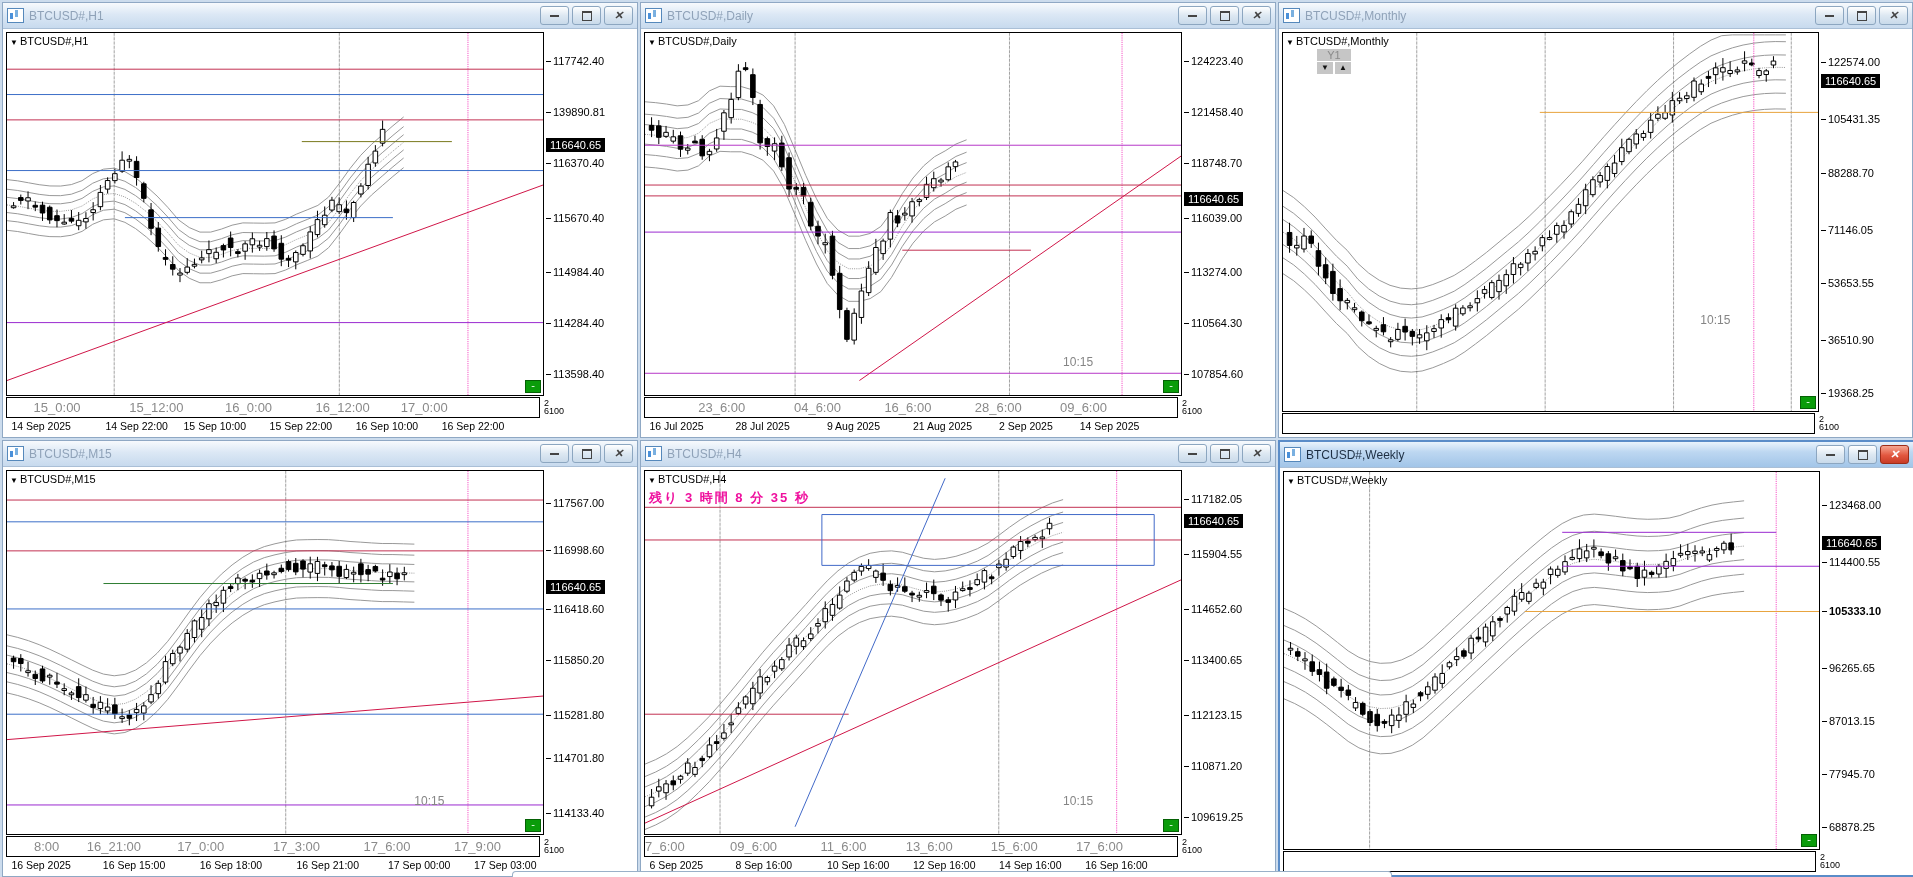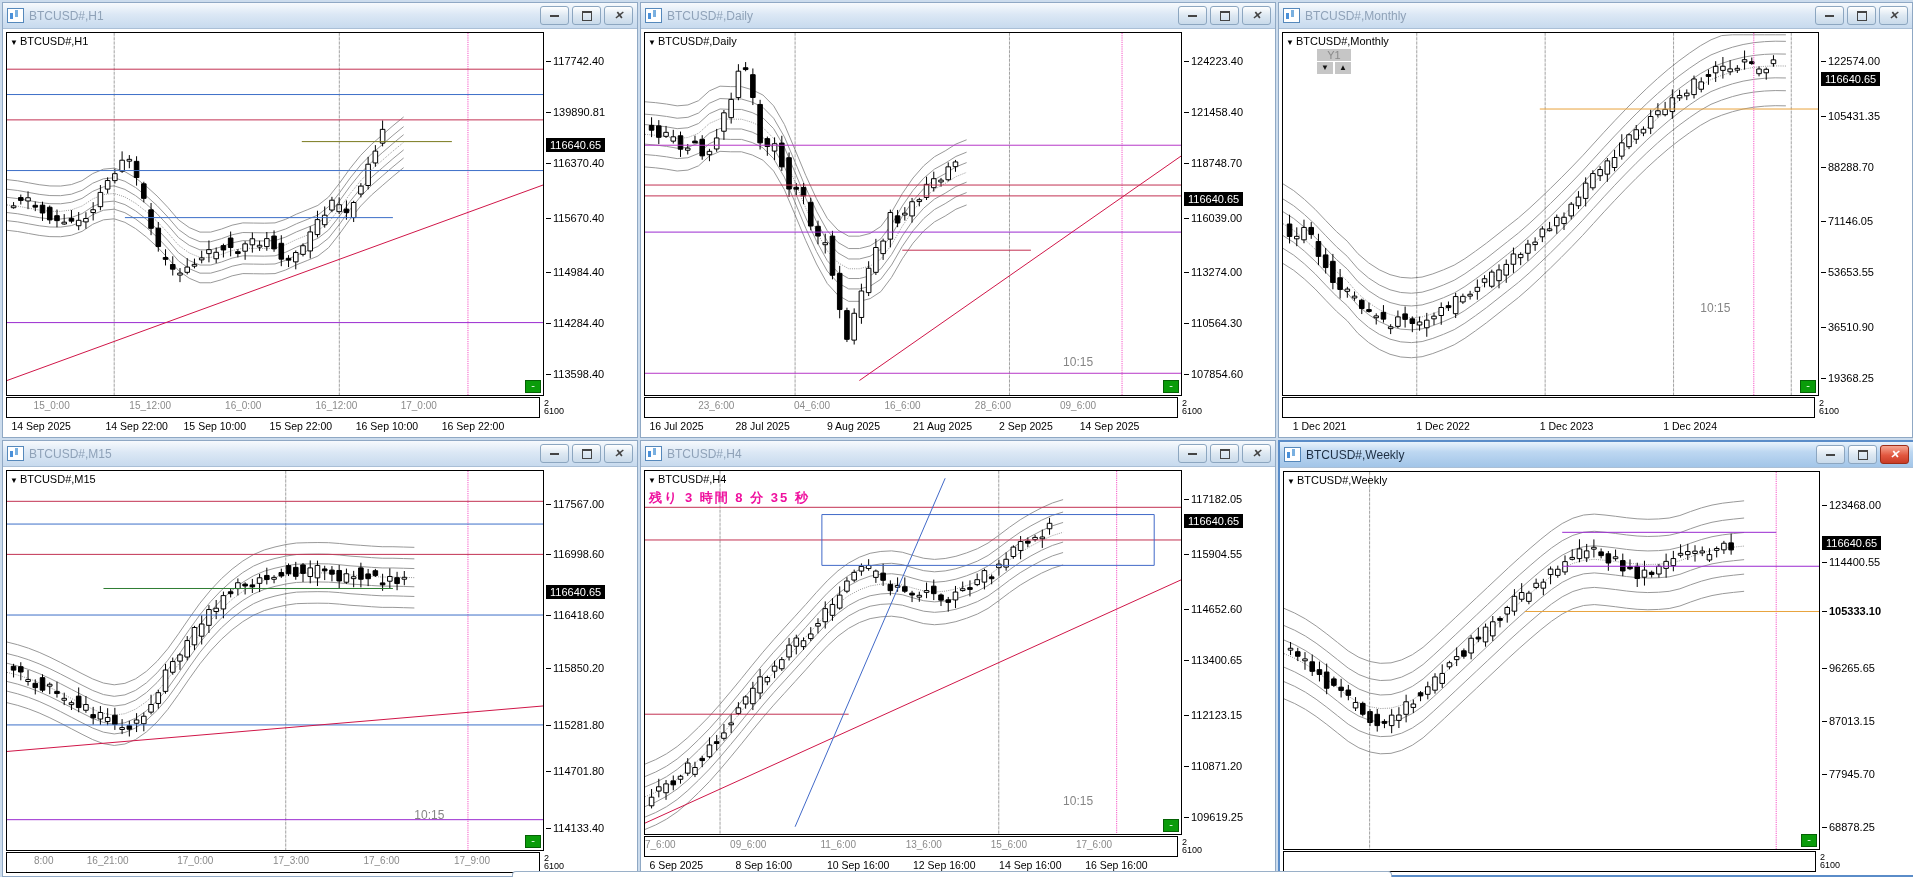--- a/index.html
+++ b/index.html
@@ -22,21 +22,21 @@
   .wbtn.close-active .g-close{color:#fff;}
   .client{flex:1 1 auto;display:flex;flex-direction:column;padding:3px;background:#fff;min-height:0;}
   .plotrow{flex:1 1 auto;display:flex;min-height:0;}
   .plot{flex:1 1 auto;position:relative;border:1px solid #000;background:#fff;min-width:0;}
   .plot svg{position:absolute;left:0;top:0;width:100%;height:100%;}
   .axis{flex:0 0 90px;position:relative;font-size:11px;color:#000;}
   .tick{position:absolute;left:9px;transform:translateY(-50%);white-space:nowrap;}
   .tick::before{content:"";position:absolute;left:-7px;top:50%;width:5px;height:1px;background:#000;}
   .pricebadge{position:absolute;left:2px;transform:translateY(-50%);background:#000;color:#fff;padding:1px 4px;font-size:11px;white-space:nowrap;}
   .striprow{flex:0 0 21px;display:flex;margin-top:1px;}
-  .strip{flex:1 1 auto;border:1px solid #000;position:relative;font-size:10px;color:#8a8a8a;}
+  .strip{flex:1 1 auto;border:1px solid #000;position:relative;font-size:13px;color:#8a8a8a;}
   .strip span{position:absolute;top:2px;white-space:nowrap;}
   .corner{flex:0 0 90px;font-size:9px;color:#000;line-height:8px;padding:2px 0 0 4px;}
   .daterow{flex:0 0 16px;display:flex;align-items:center;}
   .dates{flex:1 1 auto;position:relative;height:16px;font-size:10.5px;color:#000;}
   .dates span{position:absolute;top:2px;white-space:nowrap;}
   .datespacer{flex:0 0 90px;}
   .symlabel{position:absolute;left:3px;top:2px;font-size:11px;color:#000;z-index:5;background:transparent;}
   .symlabel .caret{font-size:8px;margin-right:2px;}
   .countdown{position:absolute;left:4px;top:18px;font-size:13px;font-weight:bold;color:#ef109e;letter-spacing:2px;z-index:5;white-space:nowrap;}
   .marker{position:absolute;font-size:12px;color:#858585;z-index:5;}
@@ -594,29 +594,20 @@
             <div class="pricebadge" style="top: 13%;">116640.65</div>
           </div>
       </div>
       <div class="striprow">
         <div class="strip"></div>
         <div class="corner">
             <div>2</div>
             <div>6100</div>
           </div>
       </div>
-      <div class="daterow">
-        <div class="dates">
-            <span style="left: 2%;">1 Dec 2021</span>
-            <span style="left: 25%;">1 Dec 2022</span>
-            <span style="left: 48%;">1 Dec 2023</span>
-            <span style="left: 71%;">1 Dec 2024</span>
-          </div>
-        <div class="datespacer"></div>
-      </div>
     </div>
   </div>
 
   <div class="window" style="left: 2px; top: 440px; width: 634px; height: 435px;">
     <div class="titlebar">
       <span class="wicon"></span>
       <span class="wtitle">BTCUSD#,M15</span>
       <span class="wbtns">
         <span class="wbtn">
             <i class="g-min"></i>
@@ -782,20 +773,31 @@
             <span style="left: 15%;">16_21:00</span>
             <span style="left: 32%;">17_0:00</span>
             <span style="left: 50%;">17_3:00</span>
             <span style="left: 67%;">17_6:00</span>
             <span style="left: 84%;">17_9:00</span>
           </div>
         <div class="corner">
             <div>2</div>
             <div>6100</div>
           </div>
+      </div>
+      <div class="daterow">
+        <div class="dates">
+            <span style="left: 1%;">16 Sep 2025</span>
+            <span style="left: 18%;">16 Sep 15:00</span>
+            <span style="left: 36%;">16 Sep 18:00</span>
+            <span style="left: 54%;">16 Sep 21:00</span>
+            <span style="left: 71%;">17 Sep 00:00</span>
+            <span style="left: 87%;">17 Sep 03:00</span>
+          </div>
+        <div class="datespacer"></div>
       </div>
     </div>
   </div>
 
   <div class="window" style="left: 640px; top: 440px; width: 634px; height: 435px;">
     <div class="titlebar">
       <span class="wicon"></span>
       <span class="wtitle">BTCUSD#,H4</span>
       <span class="wbtns">
         <span class="wbtn">

